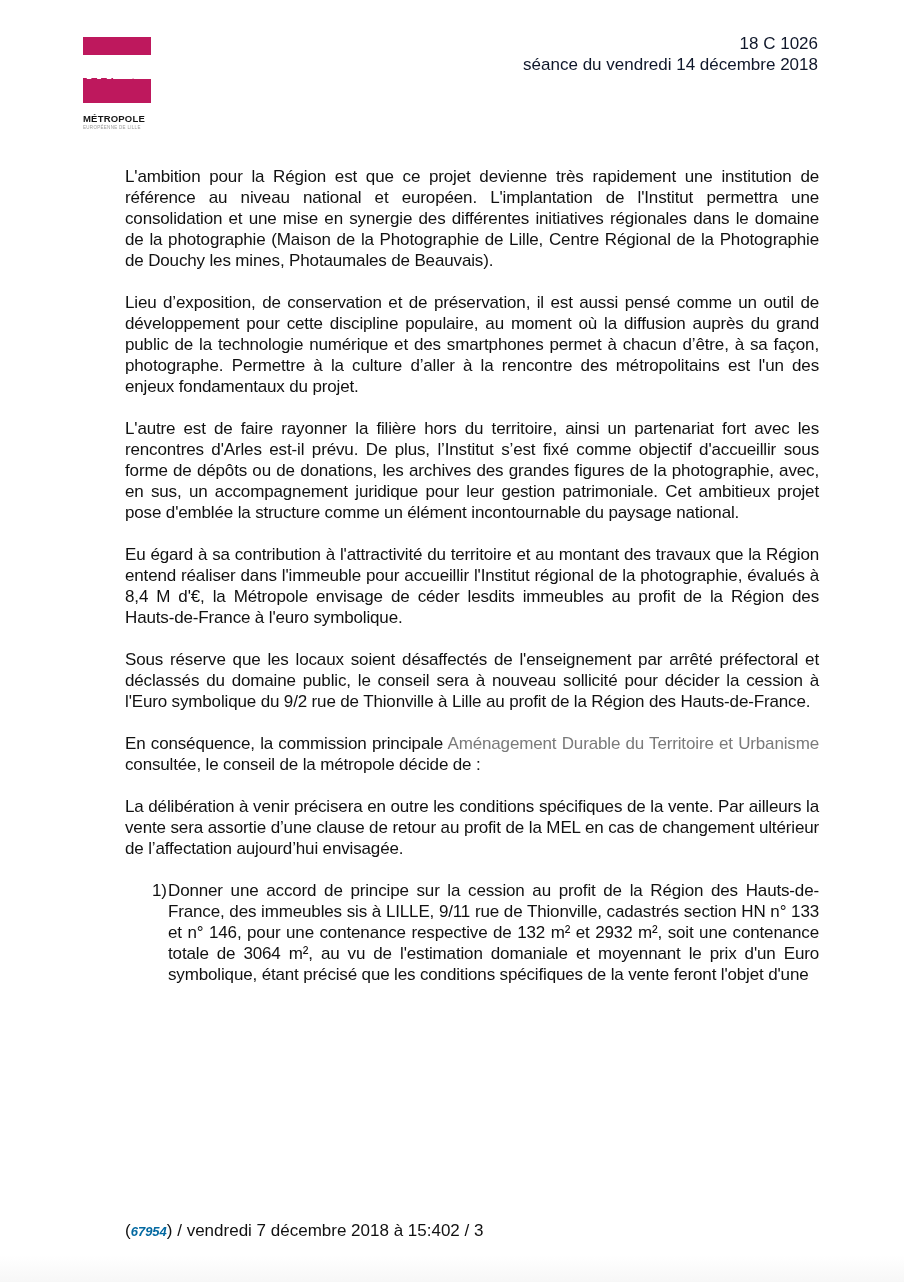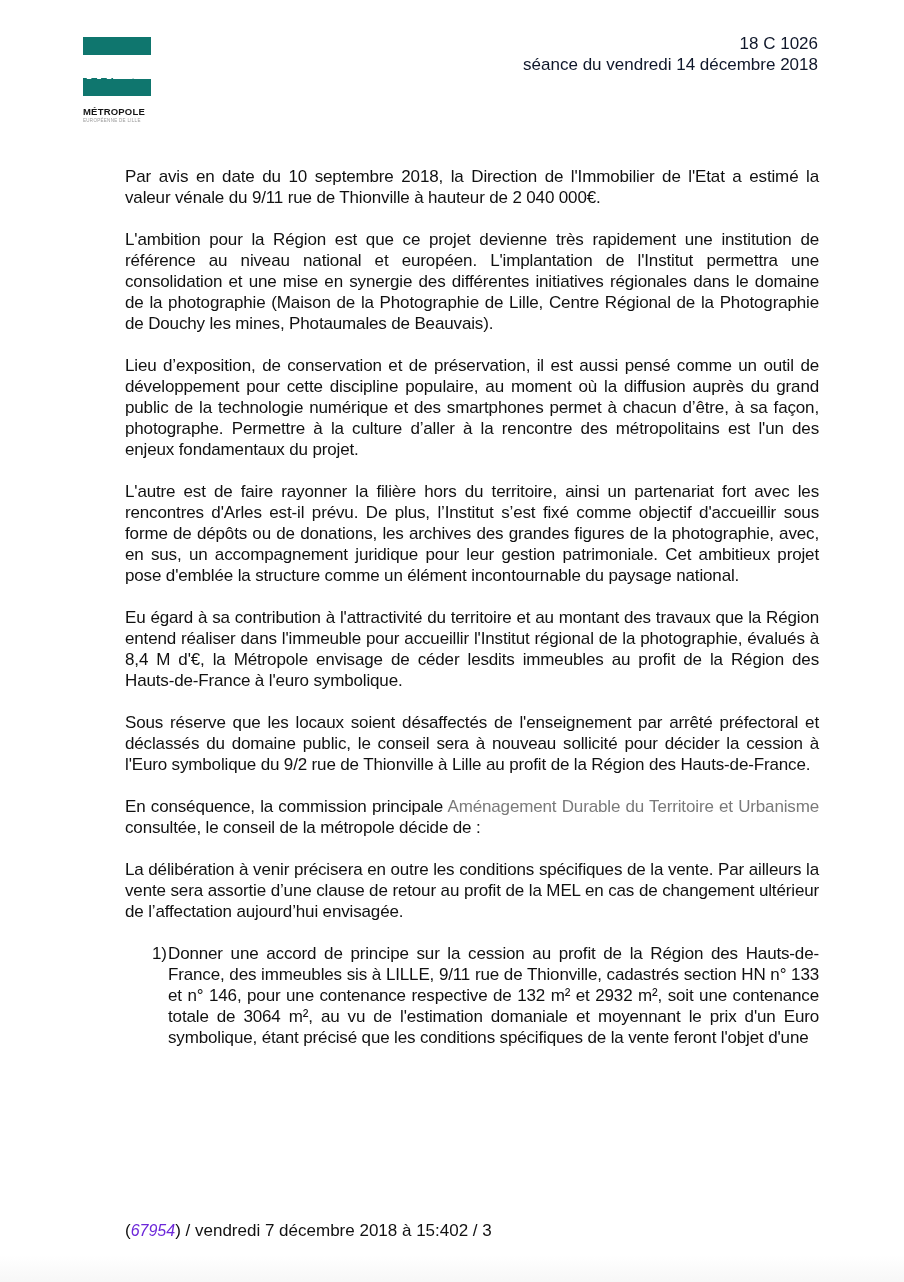--- a/index.html
+++ b/index.html
@@ -3,21 +3,21 @@
 <meta charset="utf-8">
 <style>
   html, body { margin: 0; padding: 0; }
   body {
     width: 904px; height: 1282px; position: relative; overflow: hidden;
     background: linear-gradient(to bottom, #ffffff 0px, #ffffff 1255px, #f7f7f7 1282px);
     font-family: "Liberation Sans", sans-serif; color: #111;
   }
   .logo { position: absolute; left: 83px; top: 37px; width: 68px; }
   .logo-block {
-    width: 68px; height: 59px; background: #0f766e; position: relative;
+    width: 68px; height: 66px; background: #be185d; position: relative;
   }
   .logo-band { position: absolute; left: 0; top: 18px; width: 68px; height: 23px; background: #fff; }
   .logo-letters {
     position: absolute; left: 0; top: 12px; width: 68px; text-align: center;
     font-weight: bold; font-size: 35px; line-height: 36px; color: #fff;
     letter-spacing: -3px; mix-blend-mode: normal;
   }
   .logo-metropole {
     margin-top: 10px; font-size: 9.5px; font-weight: bold; letter-spacing: 0.2px;
     color: #141414; white-space: nowrap;
@@ -41,41 +41,40 @@
   }
   ol.decisions li {
     position: relative; padding-left: 43px; margin: 0;
   }
   ol.decisions li .num {
     position: absolute; left: 27px; top: 0;
   }
   .footer {
     position: absolute; left: 125px; top: 1220px; font-size: 17px; line-height: 21px; color: #111;
   }
-  .footer .doc-id { color: #6d28d9; font-style: italic; font-size: 16px; }
+  .footer .doc-id { color: #0369a1; font-style: italic; font-size: 13px; font-weight: bold; }
 </style>
 </head>
 <body>
 
 <div class="logo">
   <div class="logo-block">
     <div class="logo-band"></div>
     <div class="logo-letters">MEL</div>
   </div>
   <div class="logo-metropole">MÉTROPOLE</div>
   <div class="logo-sub">EUROPÉENNE DE LILLE</div>
 </div>
 
 <div class="header-right">
   <div>18 C 1026</div>
   <div>séance du vendredi 14 décembre 2018</div>
 </div>
 
 <div class="body-text">
-  <p>Par avis en date du 10 septembre 2018, la Direction de l'Immobilier de l'Etat a estimé la valeur vénale du 9/11 rue de Thionville à hauteur de 2 040 000€.</p>
   <p>L'ambition pour la Région est que ce projet devienne très rapidement une institution de référence au niveau national et européen. L'implantation de l'Institut permettra une consolidation et une mise en synergie des différentes initiatives régionales dans le domaine de la photographie (Maison de la Photographie de Lille, Centre Régional de la Photographie de Douchy les mines, Photaumales de Beauvais).</p>
   <p>Lieu d’exposition, de conservation et de préservation, il est aussi pensé comme un outil de développement pour cette discipline populaire, au moment où la diffusion auprès du grand public de la technologie numérique et des smartphones permet à chacun d’être, à sa façon, photographe. Permettre à la culture d’aller à la rencontre des métropolitains est l'un des enjeux fondamentaux du projet.</p>
   <p>L'autre est de faire rayonner la filière hors du territoire, ainsi un partenariat fort avec les rencontres d'Arles est-il prévu. De plus, l’Institut s’est fixé comme objectif d'accueillir sous forme de dépôts ou de donations, les archives des grandes figures de la photographie, avec, en sus, un accompagnement juridique pour leur gestion patrimoniale. Cet ambitieux projet pose d'emblée la structure comme un élément incontournable du paysage national.</p>
   <p>Eu égard à sa contribution à l'attractivité du territoire et au montant des travaux que la Région entend réaliser dans l'immeuble pour accueillir l'Institut régional de la photographie, évalués à 8,4 M d'€, la Métropole envisage de céder lesdits immeubles au profit de la Région des Hauts-de-France à l'euro symbolique.</p>
   <p>Sous réserve que les locaux soient désaffectés de l'enseignement par arrêté préfectoral et déclassés du domaine public, le conseil sera à nouveau sollicité pour décider la cession à l'Euro symbolique du 9/2 rue de Thionville à Lille au profit de la Région des Hauts-de-France.</p>
   <p><span>En conséquence, la commission principale </span><span class="grey">Aménagement Durable du Territoire et Urbanisme</span><span> consultée, le conseil de la métropole décide de :</span></p>
   <p>La délibération à venir précisera en outre les conditions spécifiques de la vente. Par ailleurs la vente sera assortie d’une clause de retour au profit de la MEL en cas de changement ultérieur de l’affectation aujourd’hui envisagée.</p>
   <ol class="decisions">
     <li>
       <span class="num">1)</span>

